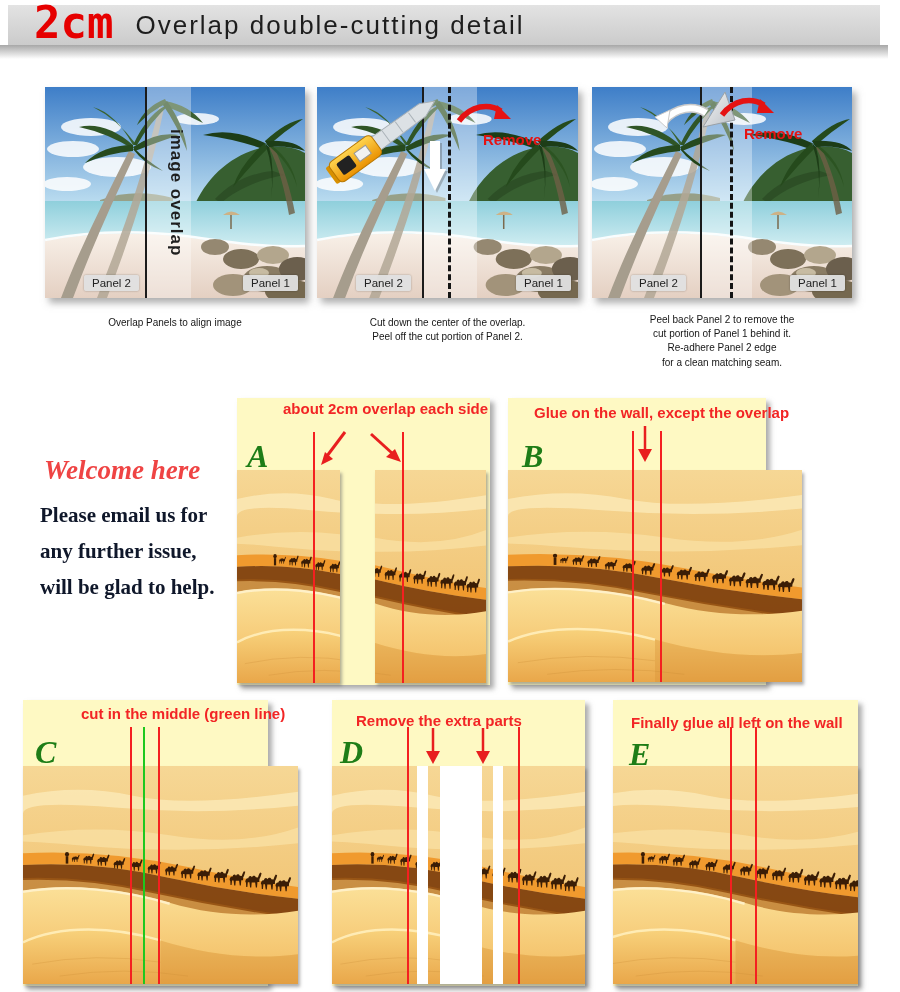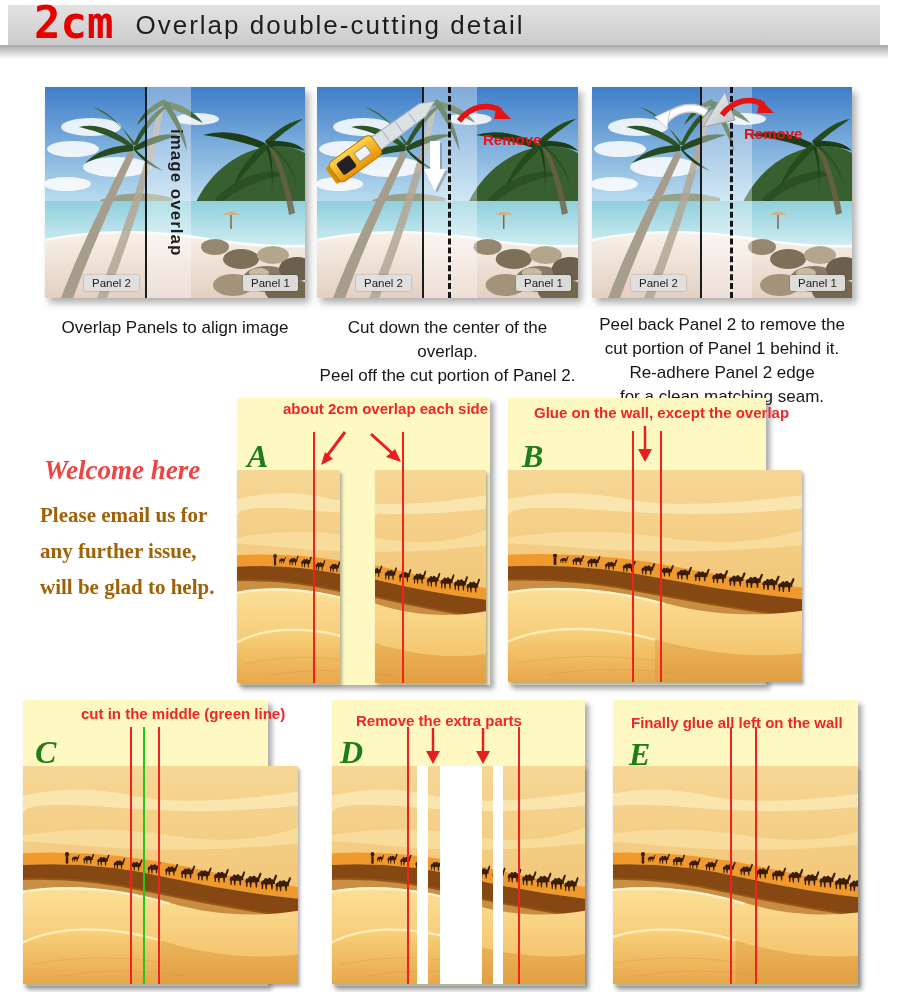--- a/index.html
+++ b/index.html
@@ -22,28 +22,28 @@
   .scene{position:absolute;left:0;top:0;width:100%;height:100%;}
   .cutline{position:absolute;top:0;bottom:0;width:2px;background:#1b1b1b;}
   .dashline{position:absolute;top:0;bottom:0;width:0;border-left:3px dashed #141414;}
   .oband{position:absolute;top:0;bottom:0;background:rgba(255,255,255,.34);}
   .plabel{position:absolute;bottom:7px;background:rgba(224,224,224,.95);color:#222;
     font-size:11.5px;padding:2px 8px;border-radius:2px;box-shadow:0 0 2px rgba(0,0,0,.35);}
   .pl{left:7px;margin-left:32px;} .pr{right:7px;}
   .vtext{position:absolute;font-weight:bold;font-size:17px;color:#1e1e1e;letter-spacing:1px;
     white-space:nowrap;transform:rotate(90deg);transform-origin:left top;}
   .remove-label{position:absolute;color:#e51313;font-weight:bold;font-size:15px;}
-  .caption{position:absolute;font-size:17px;color:#161616;text-align:center;
+  .caption{position:absolute;font-size:10px;color:#161616;text-align:center;
     white-space:pre-line;line-height:1.42;}
 
   
   .welcome-title{position:absolute;font-family:"Liberation Serif",serif;font-style:italic;
     font-weight:bold;font-size:27px;color:#ef4444;}
   .welcome-line{position:absolute;font-family:"Liberation Serif",serif;font-weight:bold;
-    font-size:21px;color:#a16207;}
+    font-size:21px;color:#0f172a;}
 
   
   .card{position:absolute;background:#fef9c3;box-shadow:4px 4px 5px rgba(115,115,115,.6);}
   .note{position:absolute;font-weight:bold;font-size:15px;color:#f22525;white-space:nowrap;}
   .letter{position:absolute;font-family:"Liberation Serif",serif;font-style:italic;
     font-weight:bold;font-size:32px;color:#1e7d17;line-height:1;}
   .rline{position:absolute;width:2px;background:#f42020;z-index:5;}
   .gline{position:absolute;width:2px;background:#1ec81e;z-index:5;}
   .imgwrap{position:absolute;overflow:hidden;background:#fff;z-index:1;
     box-shadow:2px 3px 3px rgba(100,100,100,.5);}

